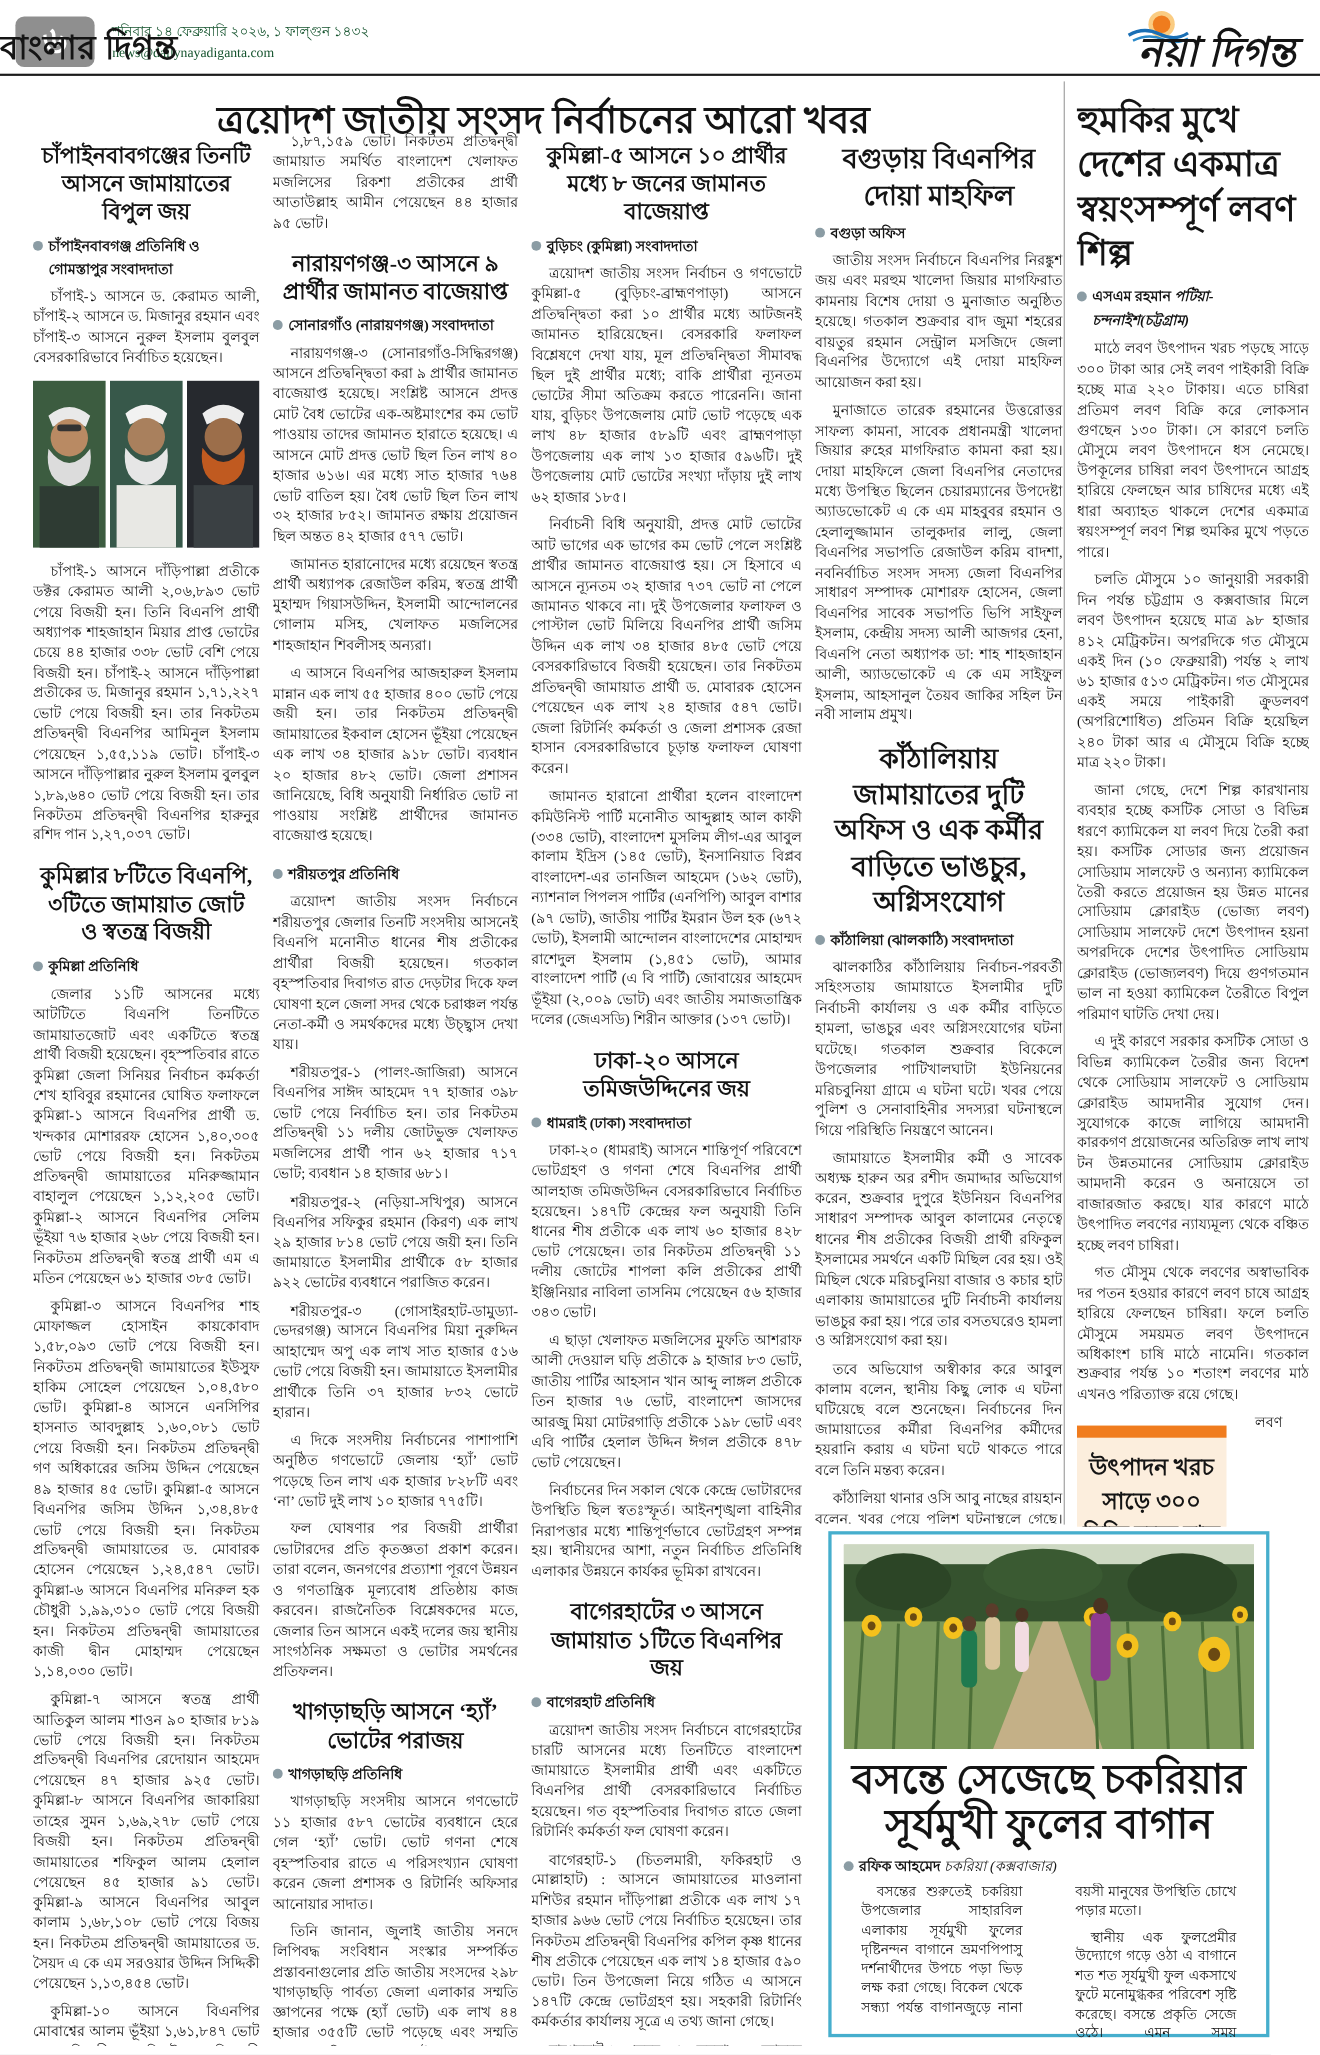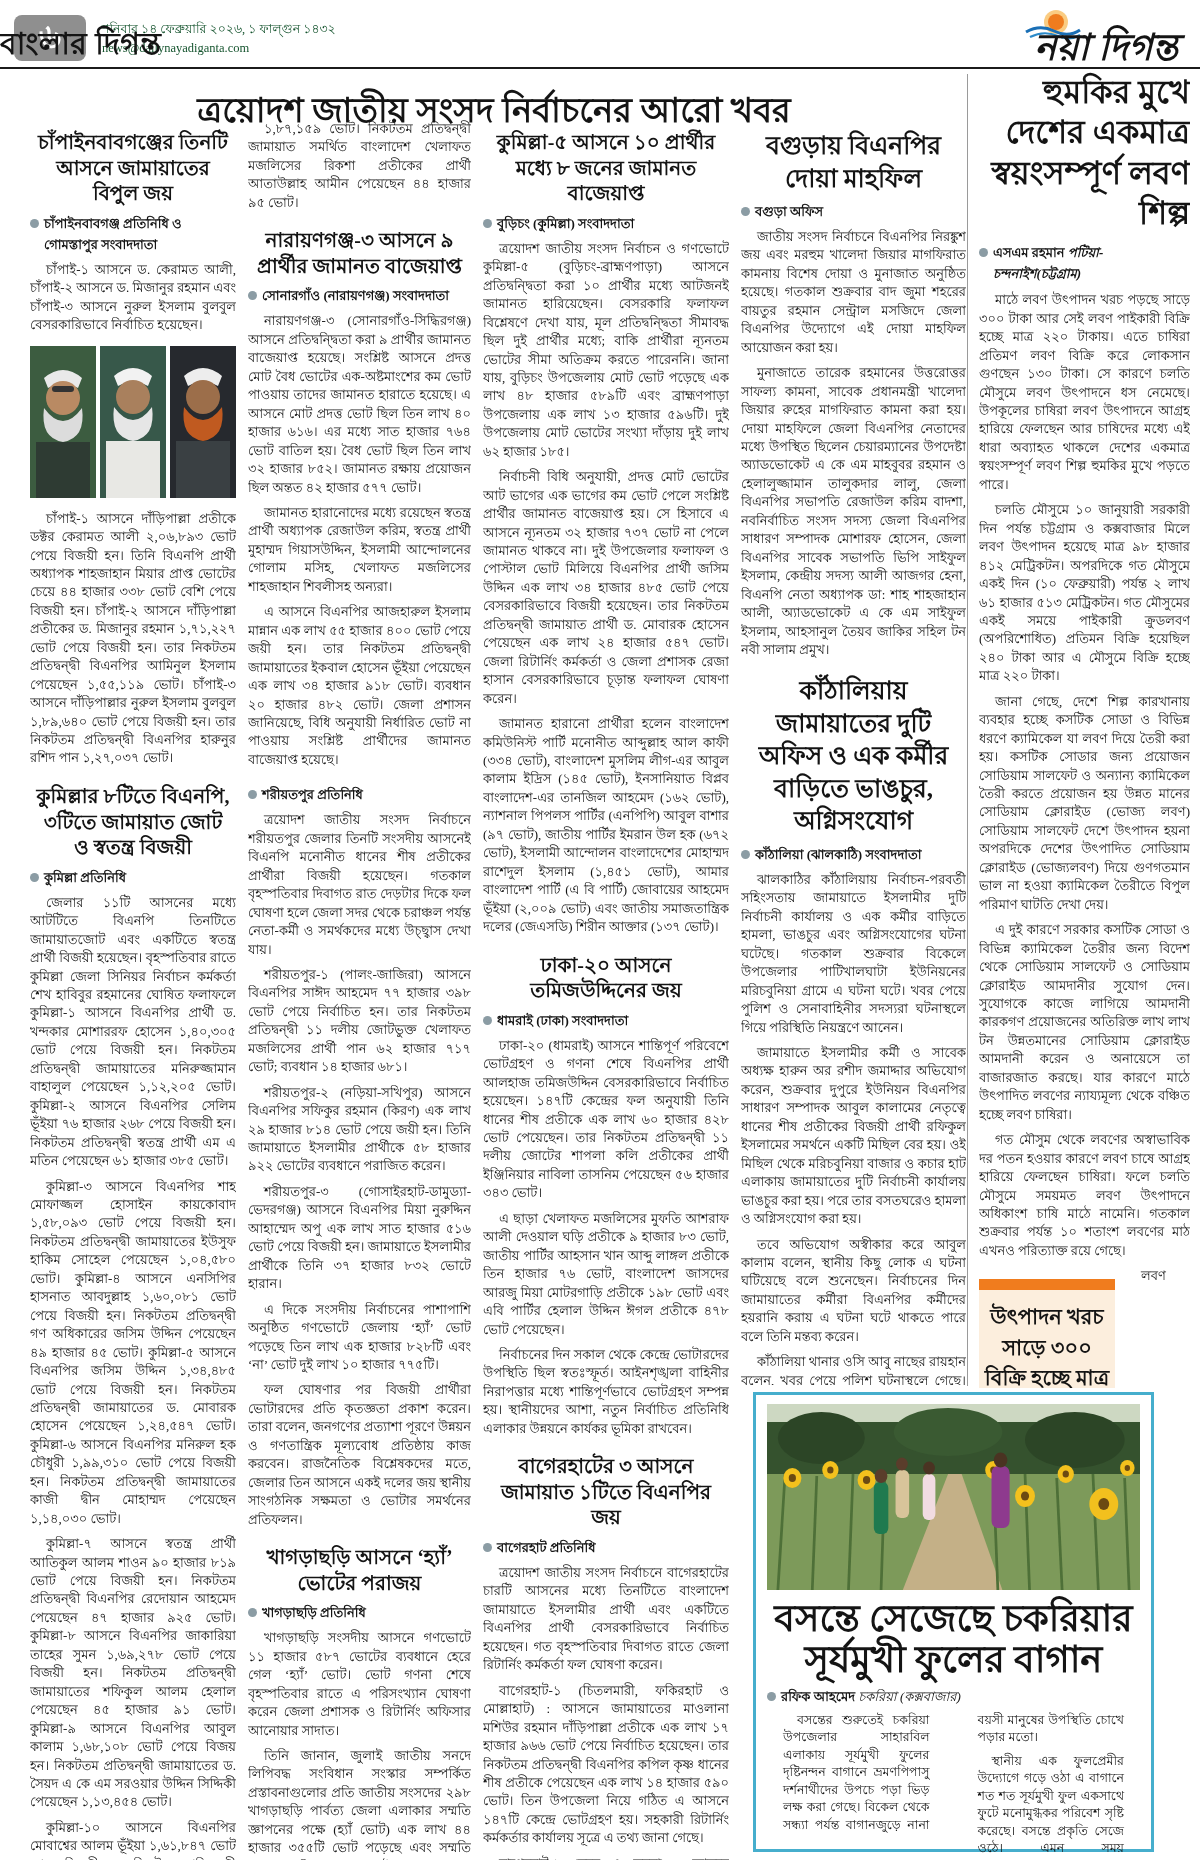--- a/index.html
+++ b/index.html
@@ -29,21 +29,21 @@
   #col4{left:741px;width:225px;height:1265px;}
   #col5{left:979px;top:70px;width:211px;height:1318px;overflow:hidden;}
   .article{margin-bottom:16px;}
   .art-headline{margin:10px 4px 7px;text-align:center;font-size:20px;font-weight:800;line-height:1.28;}
   #col4 .art-headline{font-size:25px;line-height:1.3;}
   .byline{font-size:13px;font-weight:bold;margin:0 0 5px;display:flex;align-items:baseline;gap:5px;}
   .byline .dot{width:9px;height:9px;border-radius:50%;background:#8b9ca4;flex:0 0 auto;position:relative;top:0px;}
   .bodyp{margin:0 0 7px;font-size:13px;line-height:1.42;text-align:justify;text-indent:16px;}
   .photo-strip{margin:4px 0 8px;}
   
-  #salt-headline{margin:2px 0 10px;text-align:right;font-size:32px;font-weight:800;line-height:1.26;}
+  #salt-headline{margin:19px 0 10px;text-align:left;font-size:32px;font-weight:800;line-height:1.26;}
   #salt-byline{font-size:13px;margin-bottom:6px;}
   #salt-byline b{font-weight:bold;}
   #salt-byline i{font-style:italic;}
   .pullquote{float:left;width:126px;margin:12px 10px 6px 0;background:#fceedd;
     border-top:11px solid #f07c1e;padding:12px 5px 14px;text-align:center;
     font-size:21px;font-weight:800;line-height:1.45;white-space:pre-line;}
   
   #sunbox{position:absolute;left:753px;top:1392px;width:401px;height:460px;
     border:3px solid #46aecd;background:#fff;box-sizing:border-box;padding:9px 11px;}
   #sunphoto{display:block;width:100%;height:186px;}

